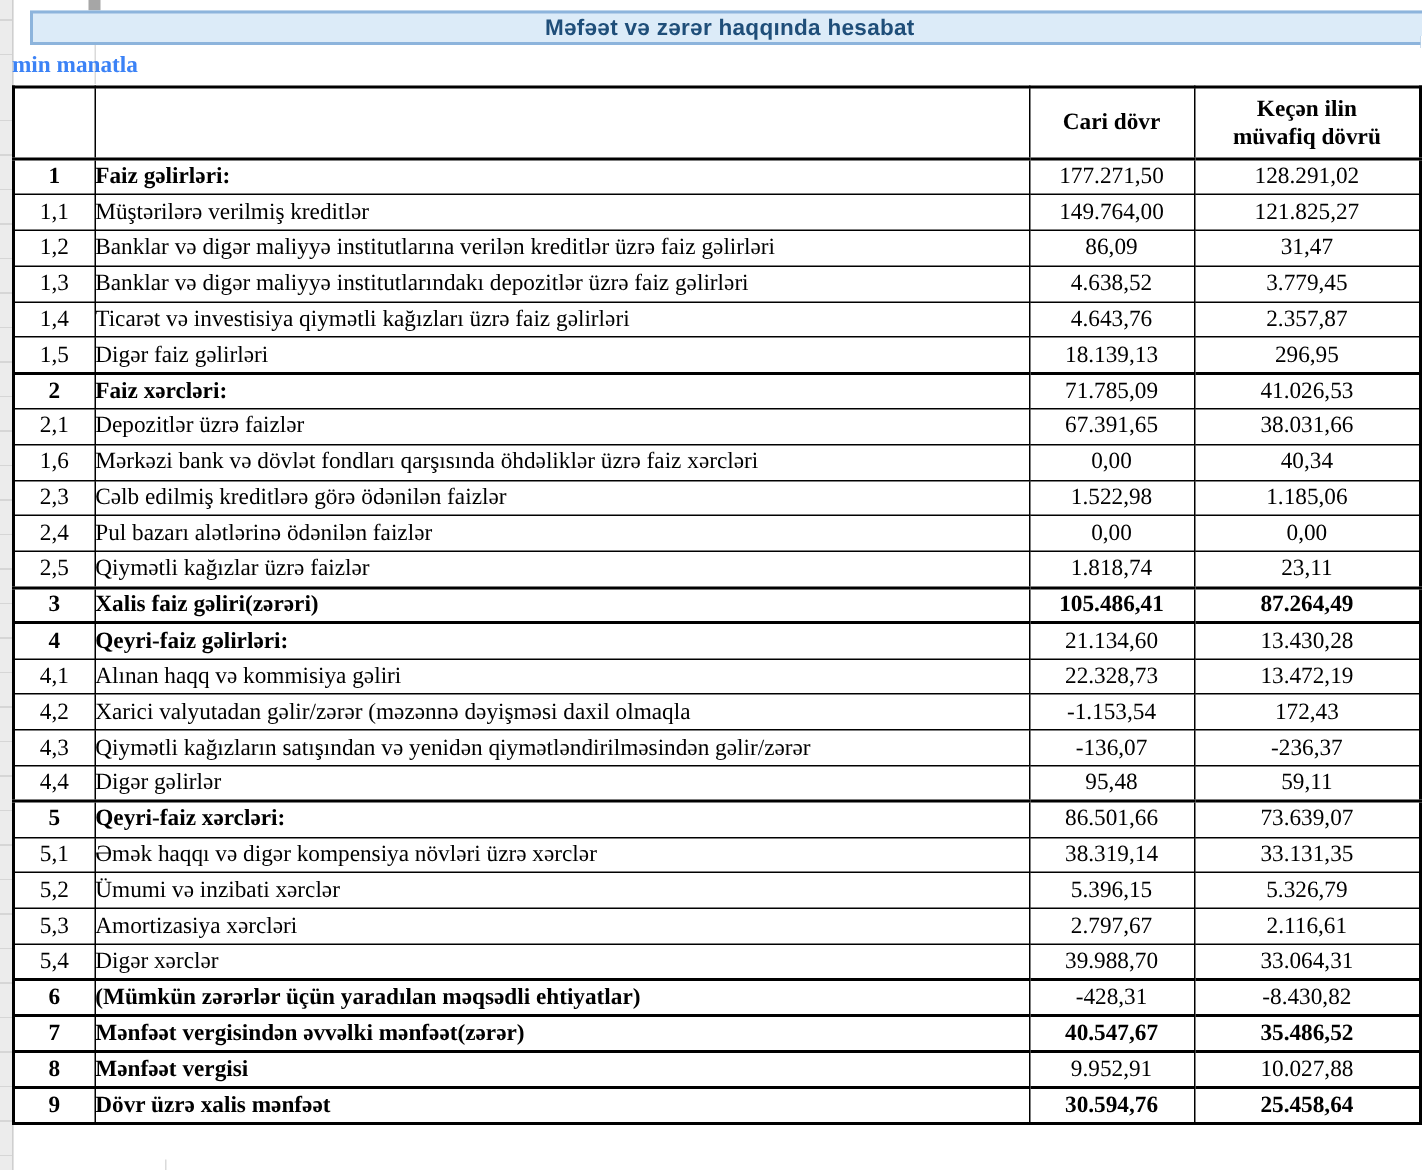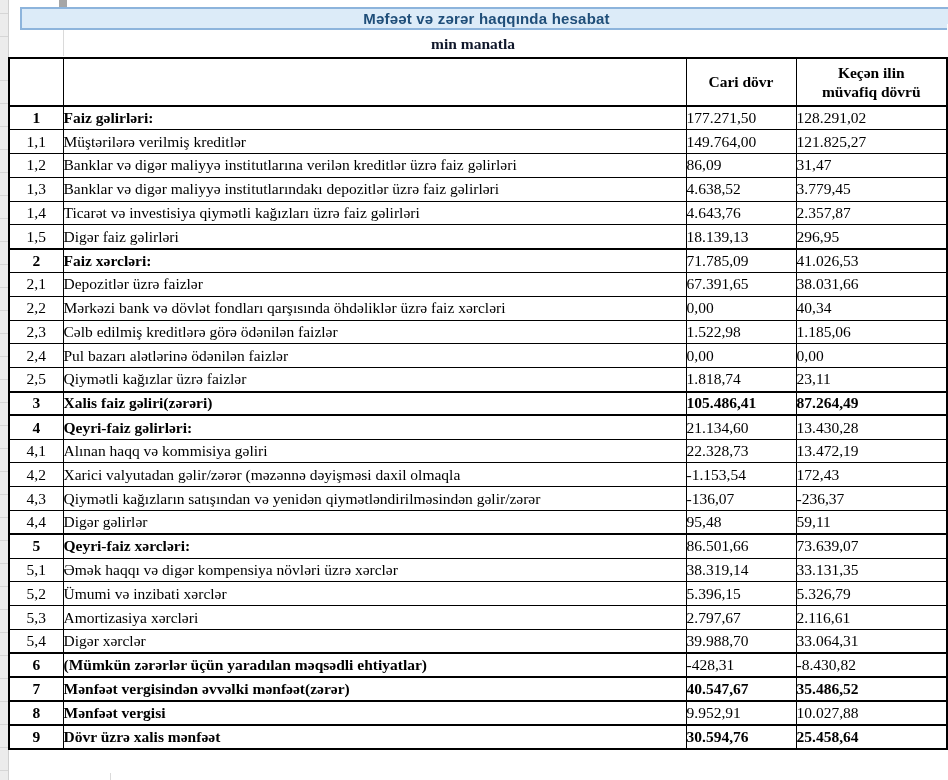--- a/index.html
+++ b/index.html
@@ -45,22 +45,22 @@
     color:#1f4e79;
     letter-spacing:0.2px;
   }
   .selection-handle {
     position:absolute; right:-4px; bottom:-4px; width:6px; height:6px;
     background:#2e75b6; border:1px solid #ffffff;
   }
   .unit-note {
     position:absolute; left:8px; top:31px; width:934px; height:25px;
     box-sizing:border-box;
-    text-align:center; padding-right:4px;
-    font-weight:bold; font-size:15.5px; color:#0f172a;
+    text-align:left; padding-right:4px;
+    font-weight:bold; font-size:15.5px; color:#3b82f6;
     line-height:25px;
   }
   table.report {
     position:absolute; left:8px; top:57px;
     width:938px;
     border-collapse:collapse;
     table-layout:fixed;
     border:2px solid #000;
     font-size:15.5px; color:#000;padding-left:17px;
   }
@@ -68,21 +68,21 @@
     border:1px solid #000;
     padding:0;
     overflow:hidden;
     white-space:nowrap;
   }
   tr.header-row th { height:46px; font-weight:bold; font-size:15.5px; text-align:center; vertical-align:middle; border-bottom:2px solid #000; }
   th .wrap { display:inline-block; width:115px; white-space:normal; line-height:1.25; }
   tbody tr { height:23.8px; }
   td.no   { text-align:center; }
   td.label{ text-align:left; padding-left:4px;margin-left:37px; }
-  td.num  { text-align:left; padding-right:4px; }
+  td.num  { text-align:center; padding-right:4px; }
   tr.section td { border-top:2px solid #000; }
   tr.section td.no, tr.section td.label { font-weight:bold; }
   tr.total td { border-top:2px solid #000; font-weight:bold; }
 </style>
 </head>
 <body>
 
 <div class="gutter"></div>
 <div class="col-handle"></div>
 <div class="gridline-v-top"></div>
@@ -153,21 +153,21 @@
         <td class="num">71.785,09</td>
         <td class="num">41.026,53</td>
       </tr>
       <tr class="sub">
         <td class="no">2,1</td>
         <td class="label">Depozitlər üzrə faizlər</td>
         <td class="num">67.391,65</td>
         <td class="num">38.031,66</td>
       </tr>
       <tr class="sub">
-        <td class="no">2,2</td>
+        <td class="no">1,6</td>
         <td class="label">Mərkəzi bank və dövlət fondları qarşısında öhdəliklər üzrə faiz xərcləri</td>
         <td class="num">0,00</td>
         <td class="num">40,34</td>
       </tr>
       <tr class="sub">
         <td class="no">2,3</td>
         <td class="label">Cəlb edilmiş kreditlərə görə ödənilən faizlər</td>
         <td class="num">1.522,98</td>
         <td class="num">1.185,06</td>
       </tr>

